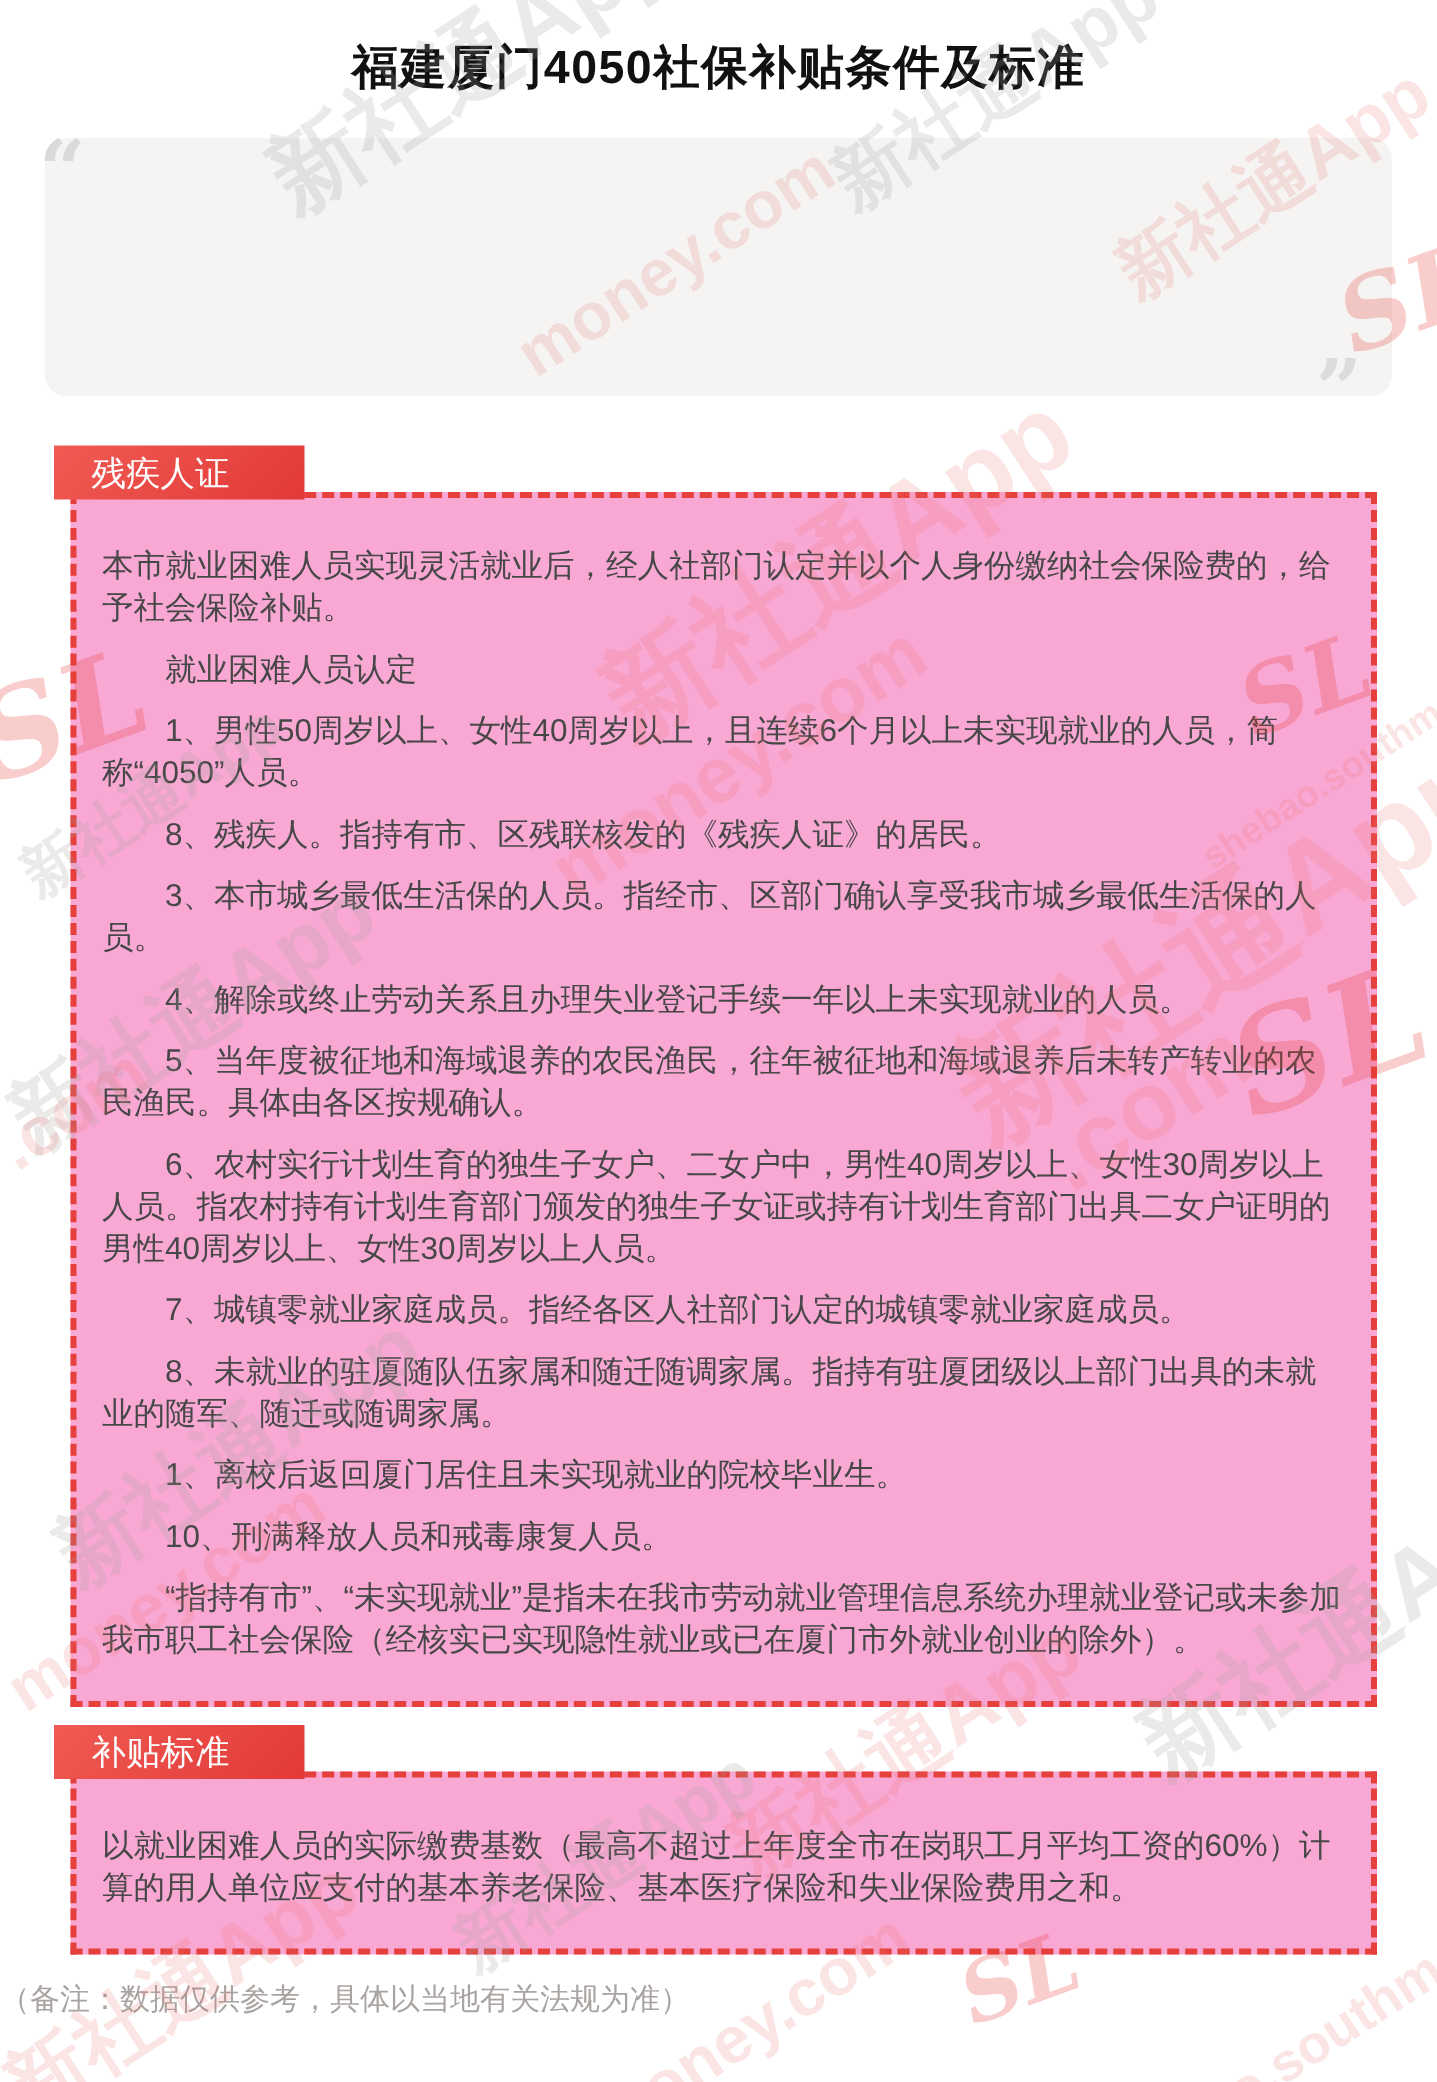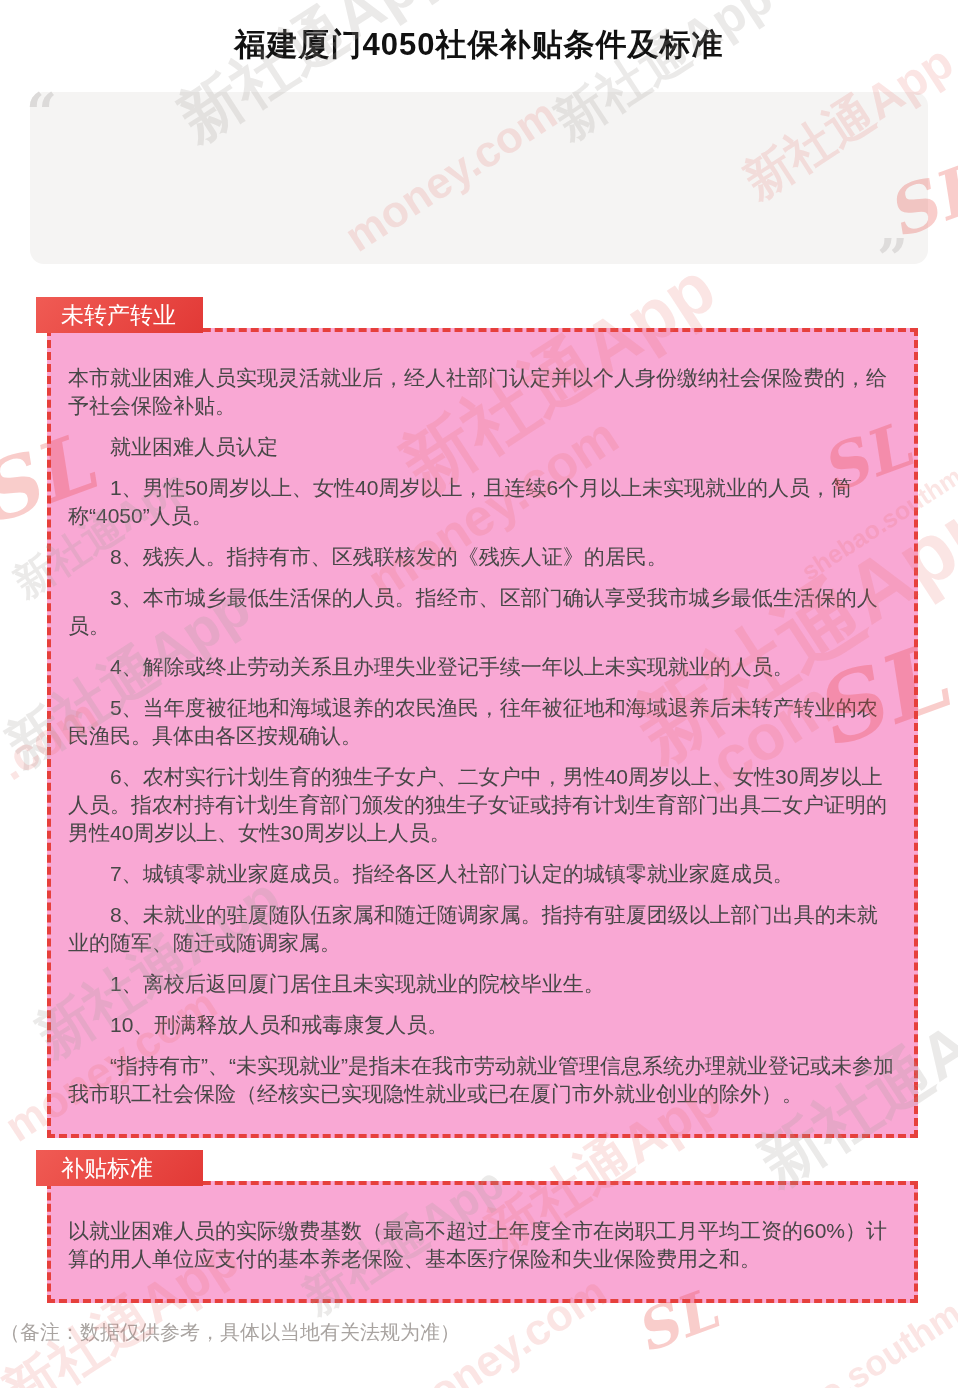--- a/index.html
+++ b/index.html
@@ -111,21 +111,21 @@
 
 <div class="page">
 
   <div class="page-title">福建厦门4050社保补贴条件及标准</div>
 
   <div class="intro-card">
     <span class="quote-open">“</span>
     <span class="quote-close">”</span>
   </div>
 
-  <div class="section-header">未转产转业</div>
+  <div class="section-header">残疾人证</div>
 
   <div class="content-panel panel-tall">
       <p class="para">本市就业困难人员实现灵活就业后，经人社部门认定并以个人身份缴纳社会保险费的，给予社会保险补贴。</p>
       <p class="para indent">就业困难人员认定</p>
       <p class="para indent">1、男性50周岁以上、女性40周岁以上，且连续6个月以上未实现就业的人员，简称“4050”人员。</p>
       <p class="para indent">8、残疾人。指持有市、区残联核发的《残疾人证》的居民。</p>
       <p class="para indent">3、本市城乡最低生活保的人员。指经市、区部门确认享受我市城乡最低生活保的人员。</p>
       <p class="para indent">4、解除或终止劳动关系且办理失业登记手续一年以上未实现就业的人员。</p>
       <p class="para indent">5、当年度被征地和海域退养的农民渔民，往年被征地和海域退养后未转产转业的农民渔民。具体由各区按规确认。</p>
       <p class="para indent">6、农村实行计划生育的独生子女户、二女户中，男性40周岁以上、女性30周岁以上人员。指农村持有计划生育部门颁发的独生子女证或持有计划生育部门出具二女户证明的男性40周岁以上、女性30周岁以上人员。</p>

